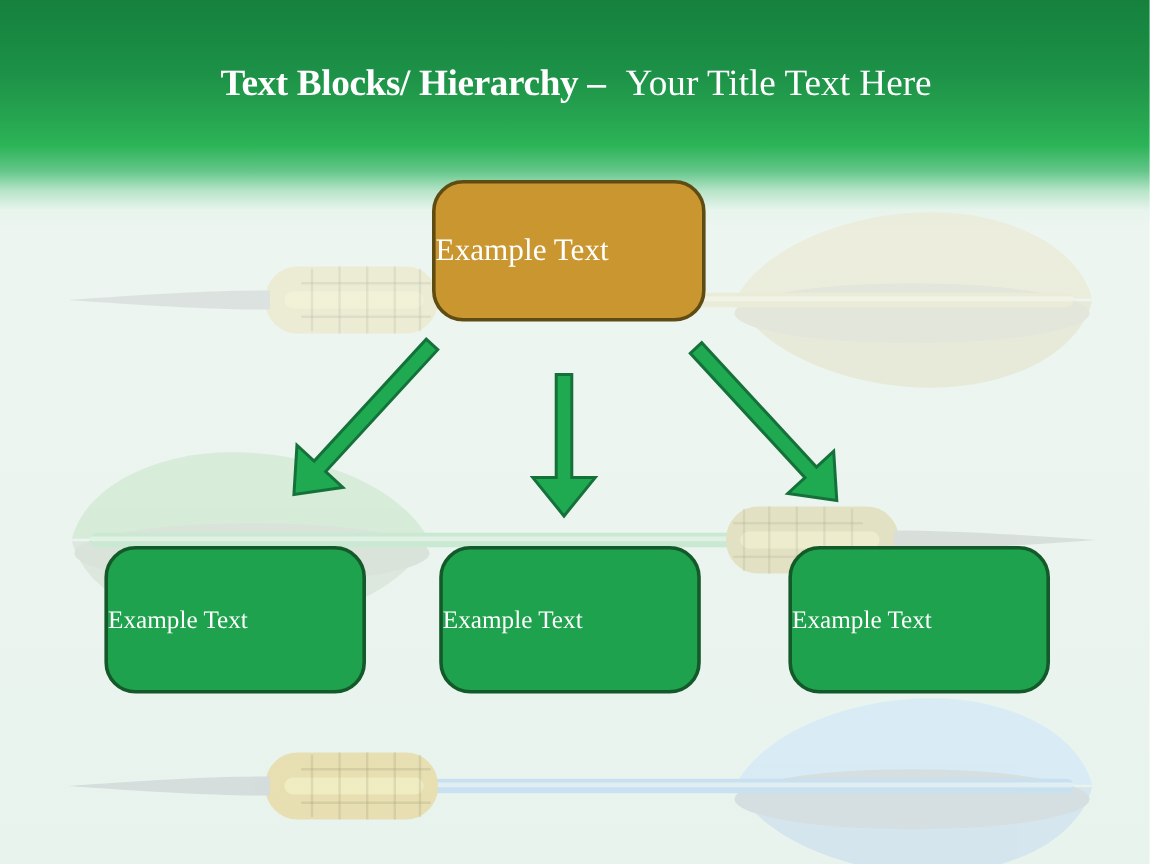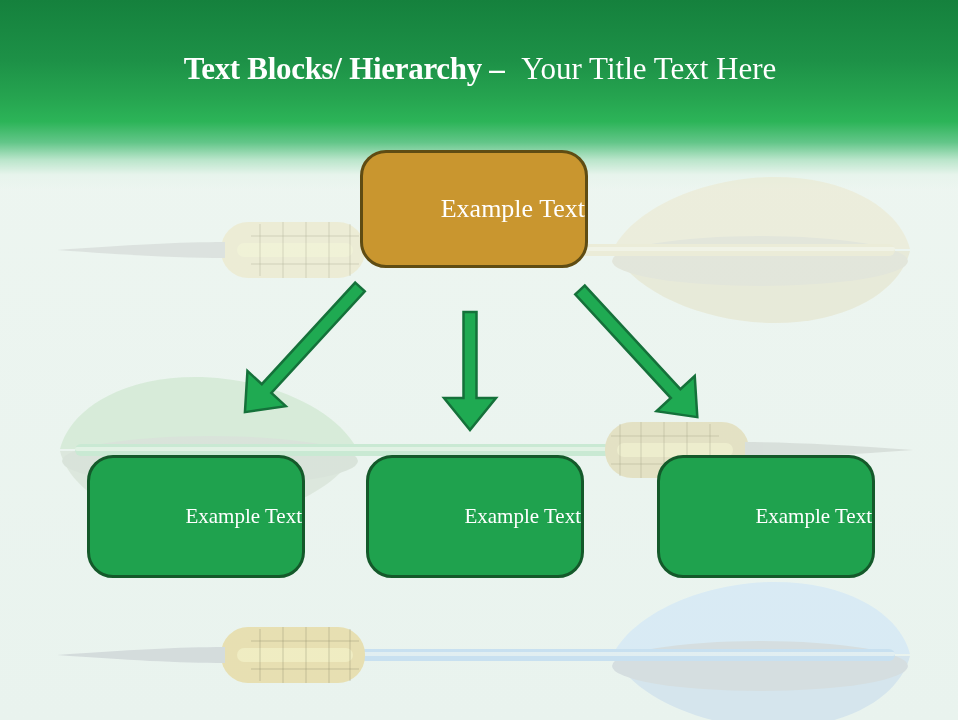--- a/index.html
+++ b/index.html
@@ -22,21 +22,21 @@
   .title-bold  { font-weight:bold; letter-spacing:-0.3px; }
   .title-light { font-weight:400; margin-left:9px; }
 
   .bg-svg, .arrow-svg {
     position:absolute; top:0; left:0; width:960px; height:720px;
     pointer-events:none;
   }
 
   .text-block {
     position:absolute; box-sizing:border-box;
-    display:flex; align-items:center; justify-content:flex-end;
+    display:flex; align-items:center; justify-content:flex-start;
     color:#ffffff; text-align:center;
   }
   .root-box {
     left:360px; top:150px; width:228px; height:118px;
     background:#c9962f; border:3px solid #5f4c13; border-radius:26px;
     font-size:26px;
   }
   .child-box {
     top:455px; width:218px; height:123px;
     background:#1fa24e; border:3px solid #14592a; border-radius:26px;

